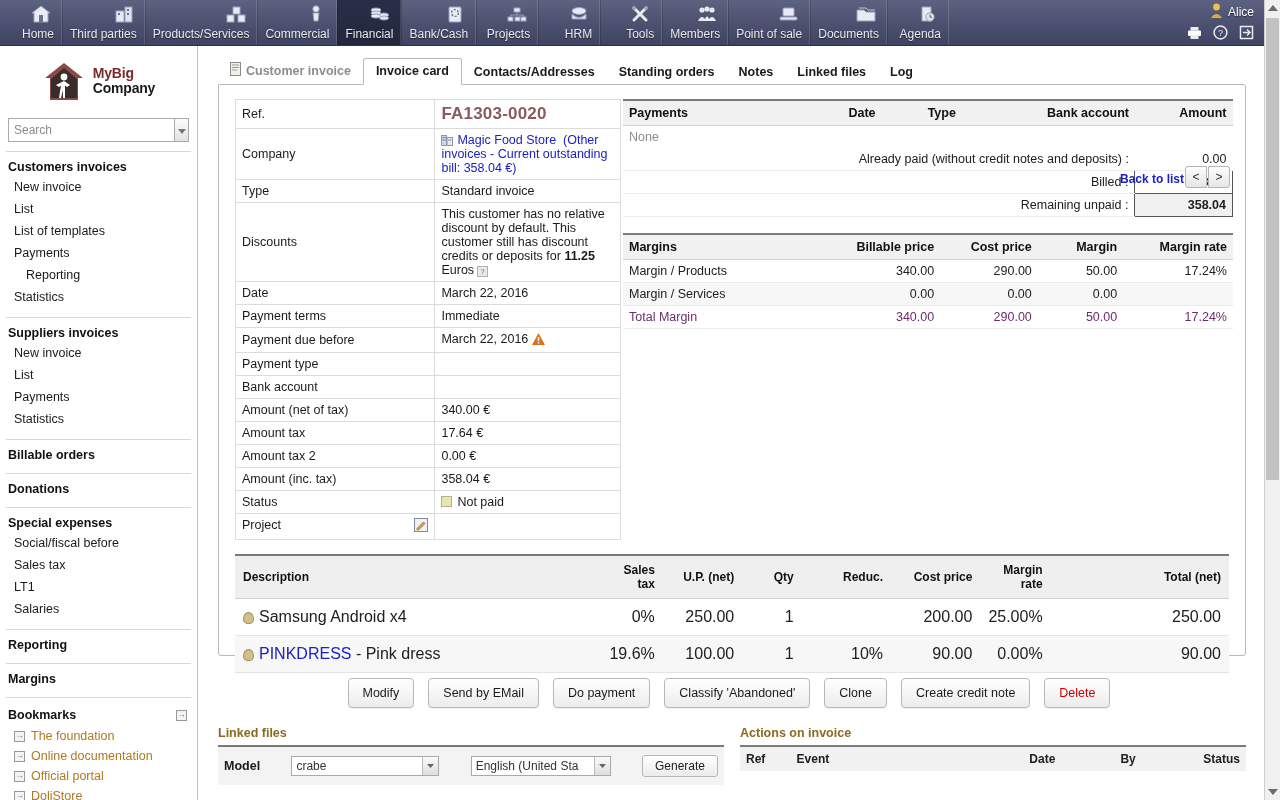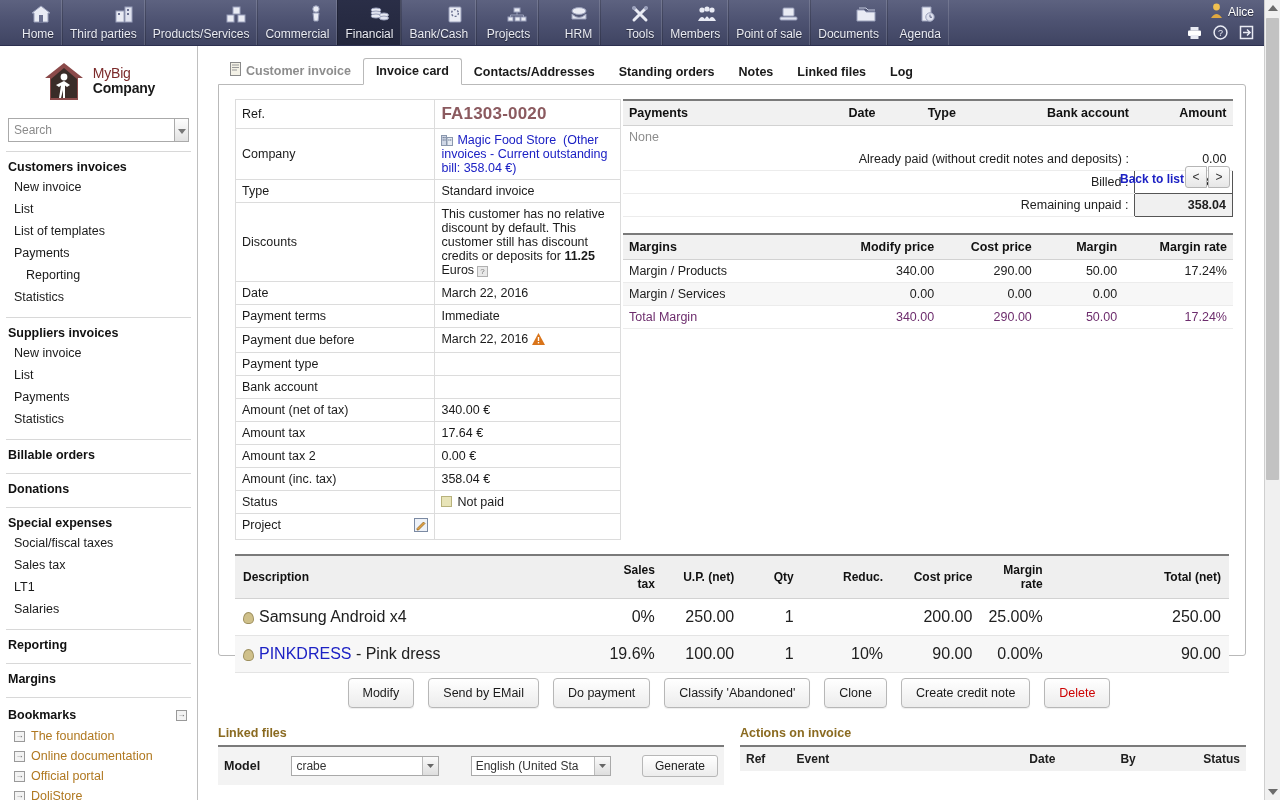--- a/index.html
+++ b/index.html
@@ -57,21 +57,21 @@
 
   
   #sidebar {
     position: absolute; top: 46px; left: 0; width: 198px; height: 754px;
     background: #ffffff;
     border-right: 1px solid #bfbfbf;
     overflow: hidden;
   }
   #logo { padding: 14px 0 10px 0; display: flex; justify-content: center; align-items: center; gap: 7px; }
   #logoname { line-height: 15px; }
-  #logoname .l1 { color: #7b2a2a; font-weight: normal; font-size: 14px; letter-spacing: -.2px;}
+  #logoname .l1 { color: #7b2a2a; font-weight: bold; font-size: 14px; letter-spacing: -.2px;}
   #logoname .l2 { color: #1a1a1a; font-weight: bold; font-size: 14px; letter-spacing: -.2px;}
 
   #searchwrap { margin: 6px 8px 0 8px; display: flex; height: 24px; }
   #searchinput {
     flex: 1; border: 1px solid #aaa; border-right: none; height: 24px;
     padding: 0 5px; font-size: 12px; font-family: "Liberation Sans", sans-serif;
     color: #555; outline: none;
   }
   #searchinput::placeholder { color: #8a8a8a; }
   #searchdrop {
@@ -422,21 +422,21 @@
       <div class="mitem">New invoice</div>
       <div class="mitem">List</div>
       <div class="mitem">Payments</div>
       <div class="mitem">Statistics</div>
       <hr class="menuhr">
       <div class="mtitle">Billable orders</div>
       <hr class="menuhr">
       <div class="mtitle">Donations</div>
       <hr class="menuhr">
       <div class="mtitle">Special expenses</div>
-      <div class="mitem">Social/fiscal taxes</div>
+      <div class="mitem">Social/fiscal before</div>
       <div class="mitem">Sales tax</div>
       <div class="mitem">LT1</div>
       <div class="mitem">Salaries</div>
       <hr class="menuhr">
       <div class="mtitle">Reporting</div>
       <hr class="menuhr">
       <div class="mtitle">Margins</div>
     </div>
 
   <hr class="menuhr">
@@ -612,21 +612,21 @@
           </tr>
         </tbody>
           </table>
 
         <div id="spacer"></div>
 
         <table class="panel">
           <tbody>
               <tr>
             <th class="l" style="width:34%">Margins</th>
-            <th style="width:18%">Modify price</th>
+            <th style="width:18%">Billable price</th>
             <th style="width:16%">Cost price</th>
             <th style="width:14%">Margin</th>
             <th style="width:18%">Margin rate</th>
           </tr>
           <tr>
             <td class="l">Margin / Products</td>
             <td>340.00</td>
             <td>290.00</td>
             <td>50.00</td>
             <td>17.24%</td>

